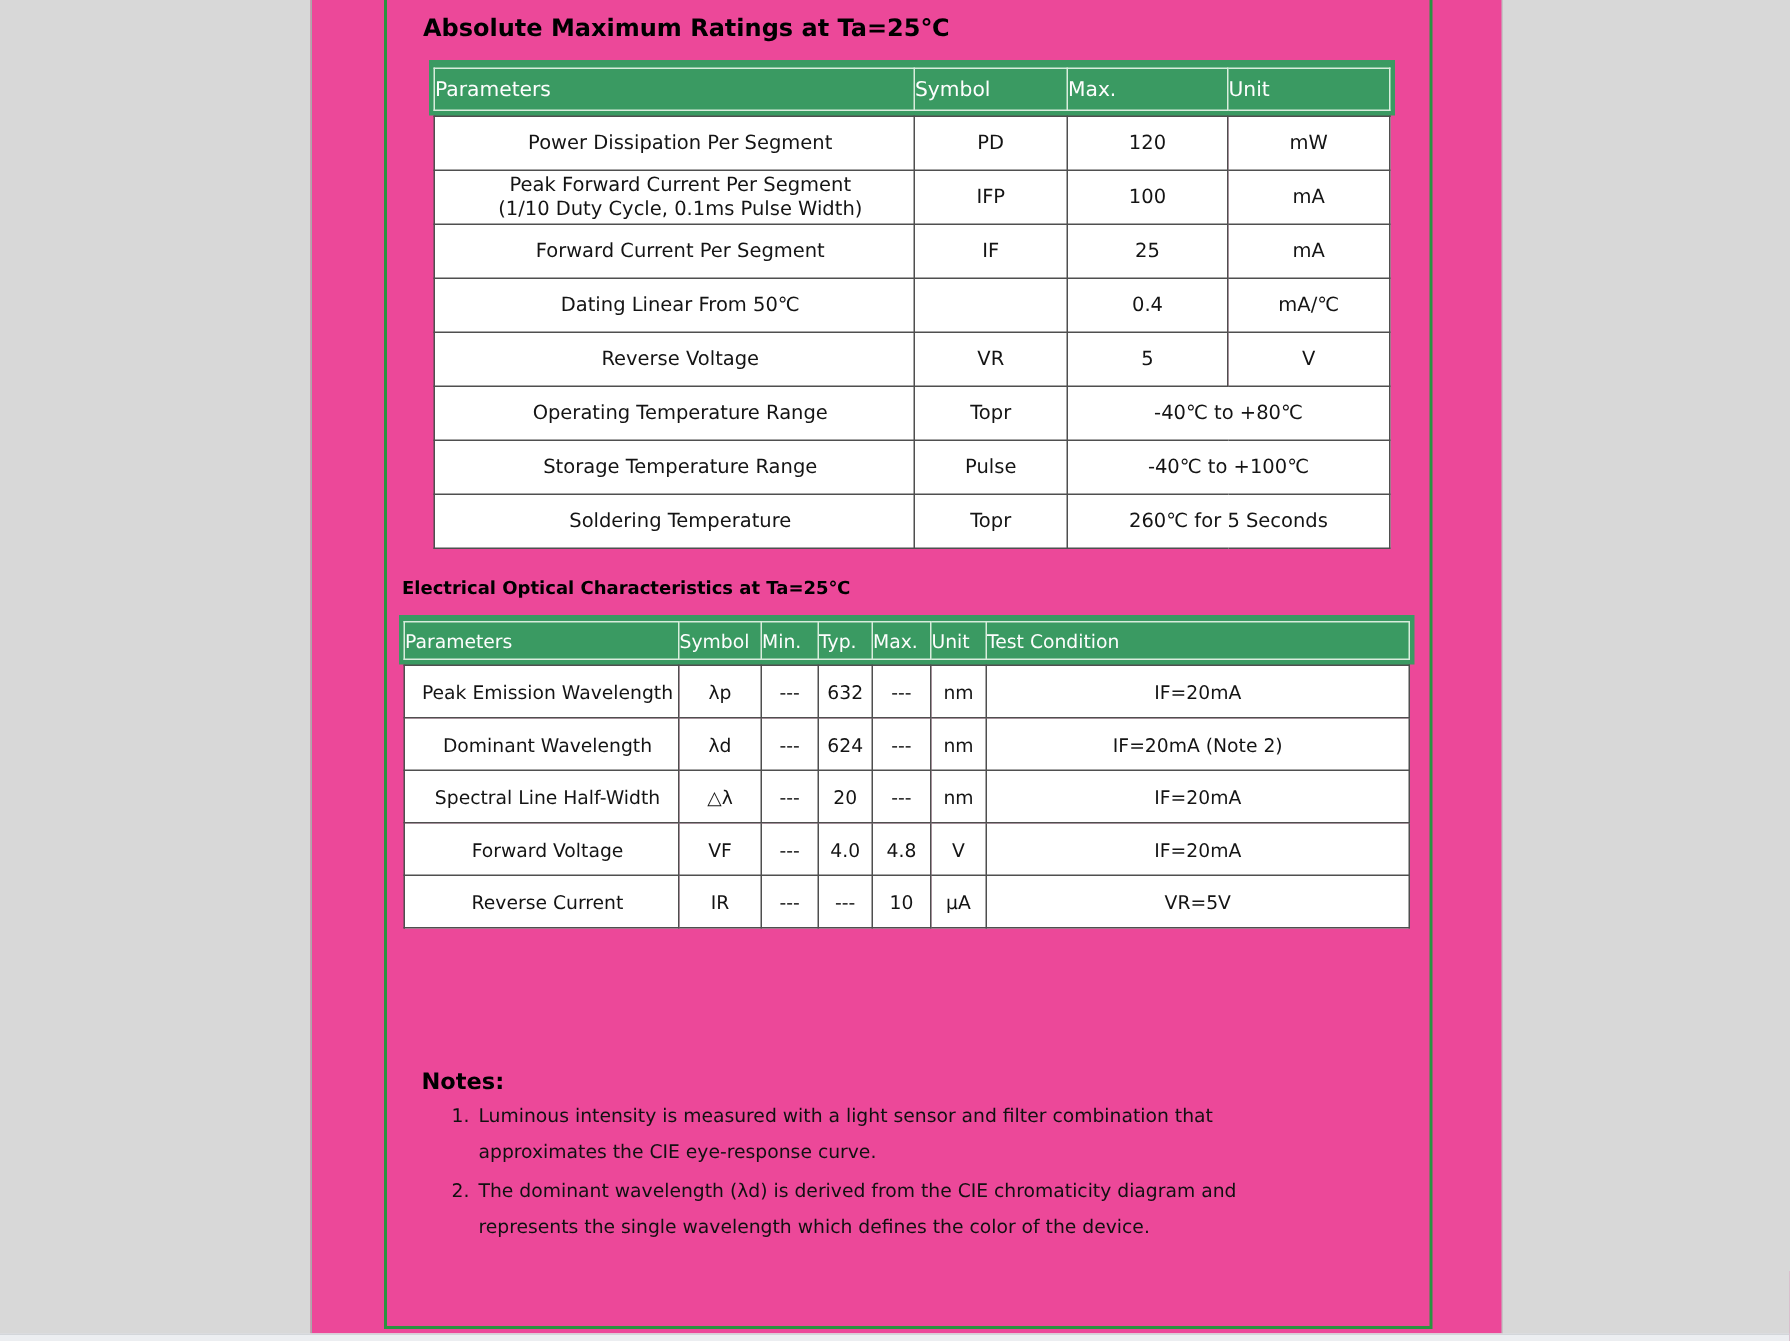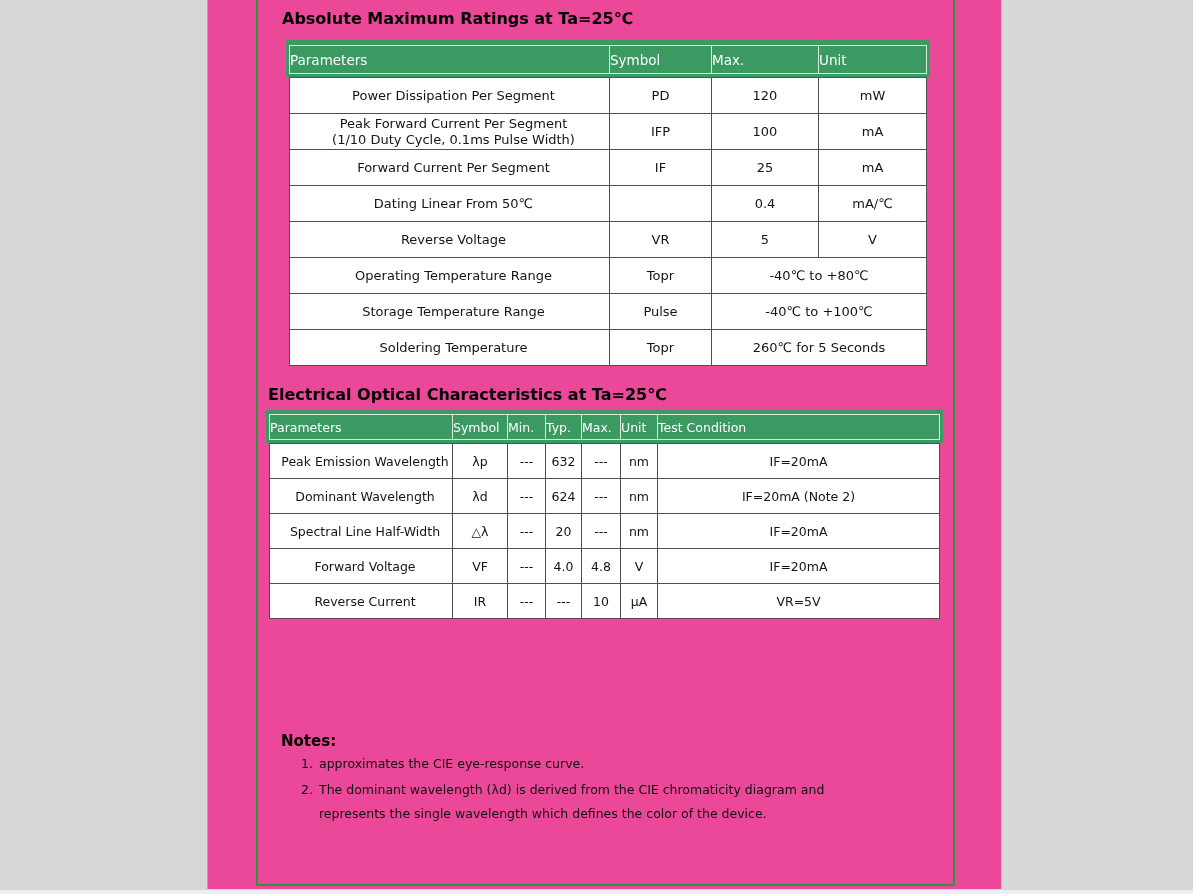--- a/index.html
+++ b/index.html
@@ -20,21 +20,21 @@
     border-left:1px solid #a9a9a9; border-right:1px solid #c4c4c4;
   }
 
   .green-frame{
     position:absolute; left:48px; top:-8px; width:699px; height:894px;
     border:2px solid var(--frame-green);
   }
 
   .title{ position:absolute; font-weight:bold; color:#000; white-space:nowrap; }
   .t1{ left:74px; top:9px;  font-size:16px; }
-  .t2{ left:60px; top:385px; font-size:16px; }
+  .t2{ left:60px; top:385px; font-size:12px; }
 
   .tblwrap{ position:absolute; }
   .tblwrap::before{ content:""; position:absolute; left:0; top:0; width:100%; background:var(--green); }
   .w1{ left:78px; top:40px;  padding:5px 3px 0; }
   .w1::before{ height:37px; }
   .w2{ left:58px; top:410px; padding:4px 3px 0; }
   .w2::before{ height:33px; }
 
   table{ position:relative; border-collapse:collapse; table-layout:fixed; background:transparent; }
   .t-abs{ width:637px; font-size:13px; }
@@ -51,21 +51,21 @@
 
   tbody td{
     border:1px solid var(--border-dark); background:#fff;
     text-align:center; vertical-align:middle; color:#141414;
   }
   .t-abs tbody td{ height:36px; }
   .t-eo  tbody td{ height:35px; }
   td.param{ text-align:center; padding-left:8px; }
   td.param div{ line-height:16px; }
 
-  .notes{ position:absolute; left:73px; top:732px; width:640px; }
+  .notes{ position:absolute; left:73px; top:712px; width:640px; }
   .notes-title{ font-weight:bold; font-size:15px; color:#000; }
   .note-item{ display:flex; margin-left:20px; margin-top:2px; font-size:12.5px; }
   .note-item .num{ flex:0 0 18px; line-height:24px; }
   .note-item .note-lines div{ line-height:24px; }
 
   .bottom-strip{
     position:absolute; left:0; top:889px; width:100%; height:5px;
     background:#eceef1; border-top:1px solid #d3d6da;
   }
 </style>
@@ -240,20 +240,21 @@
           </tbody>
       </table>
     </div>
 
     <div class="notes">
       <div class="notes-title">Notes:</div>
       <div id="notes-list">
           <div class="note-item">
             <span class="num">1.</span>
             <span class="note-lines">
+              <div>Luminous intensity is measured with a light sensor and filter combination that</div>
               <div>approximates the CIE eye-response curve.</div>
             </span>
           </div>
           <div class="note-item">
             <span class="num">2.</span>
             <span class="note-lines">
               <div>The dominant wavelength (λd) is derived from the CIE chromaticity diagram and</div>
               <div>represents the single wavelength which defines the color of the device.</div>
             </span>
           </div>

